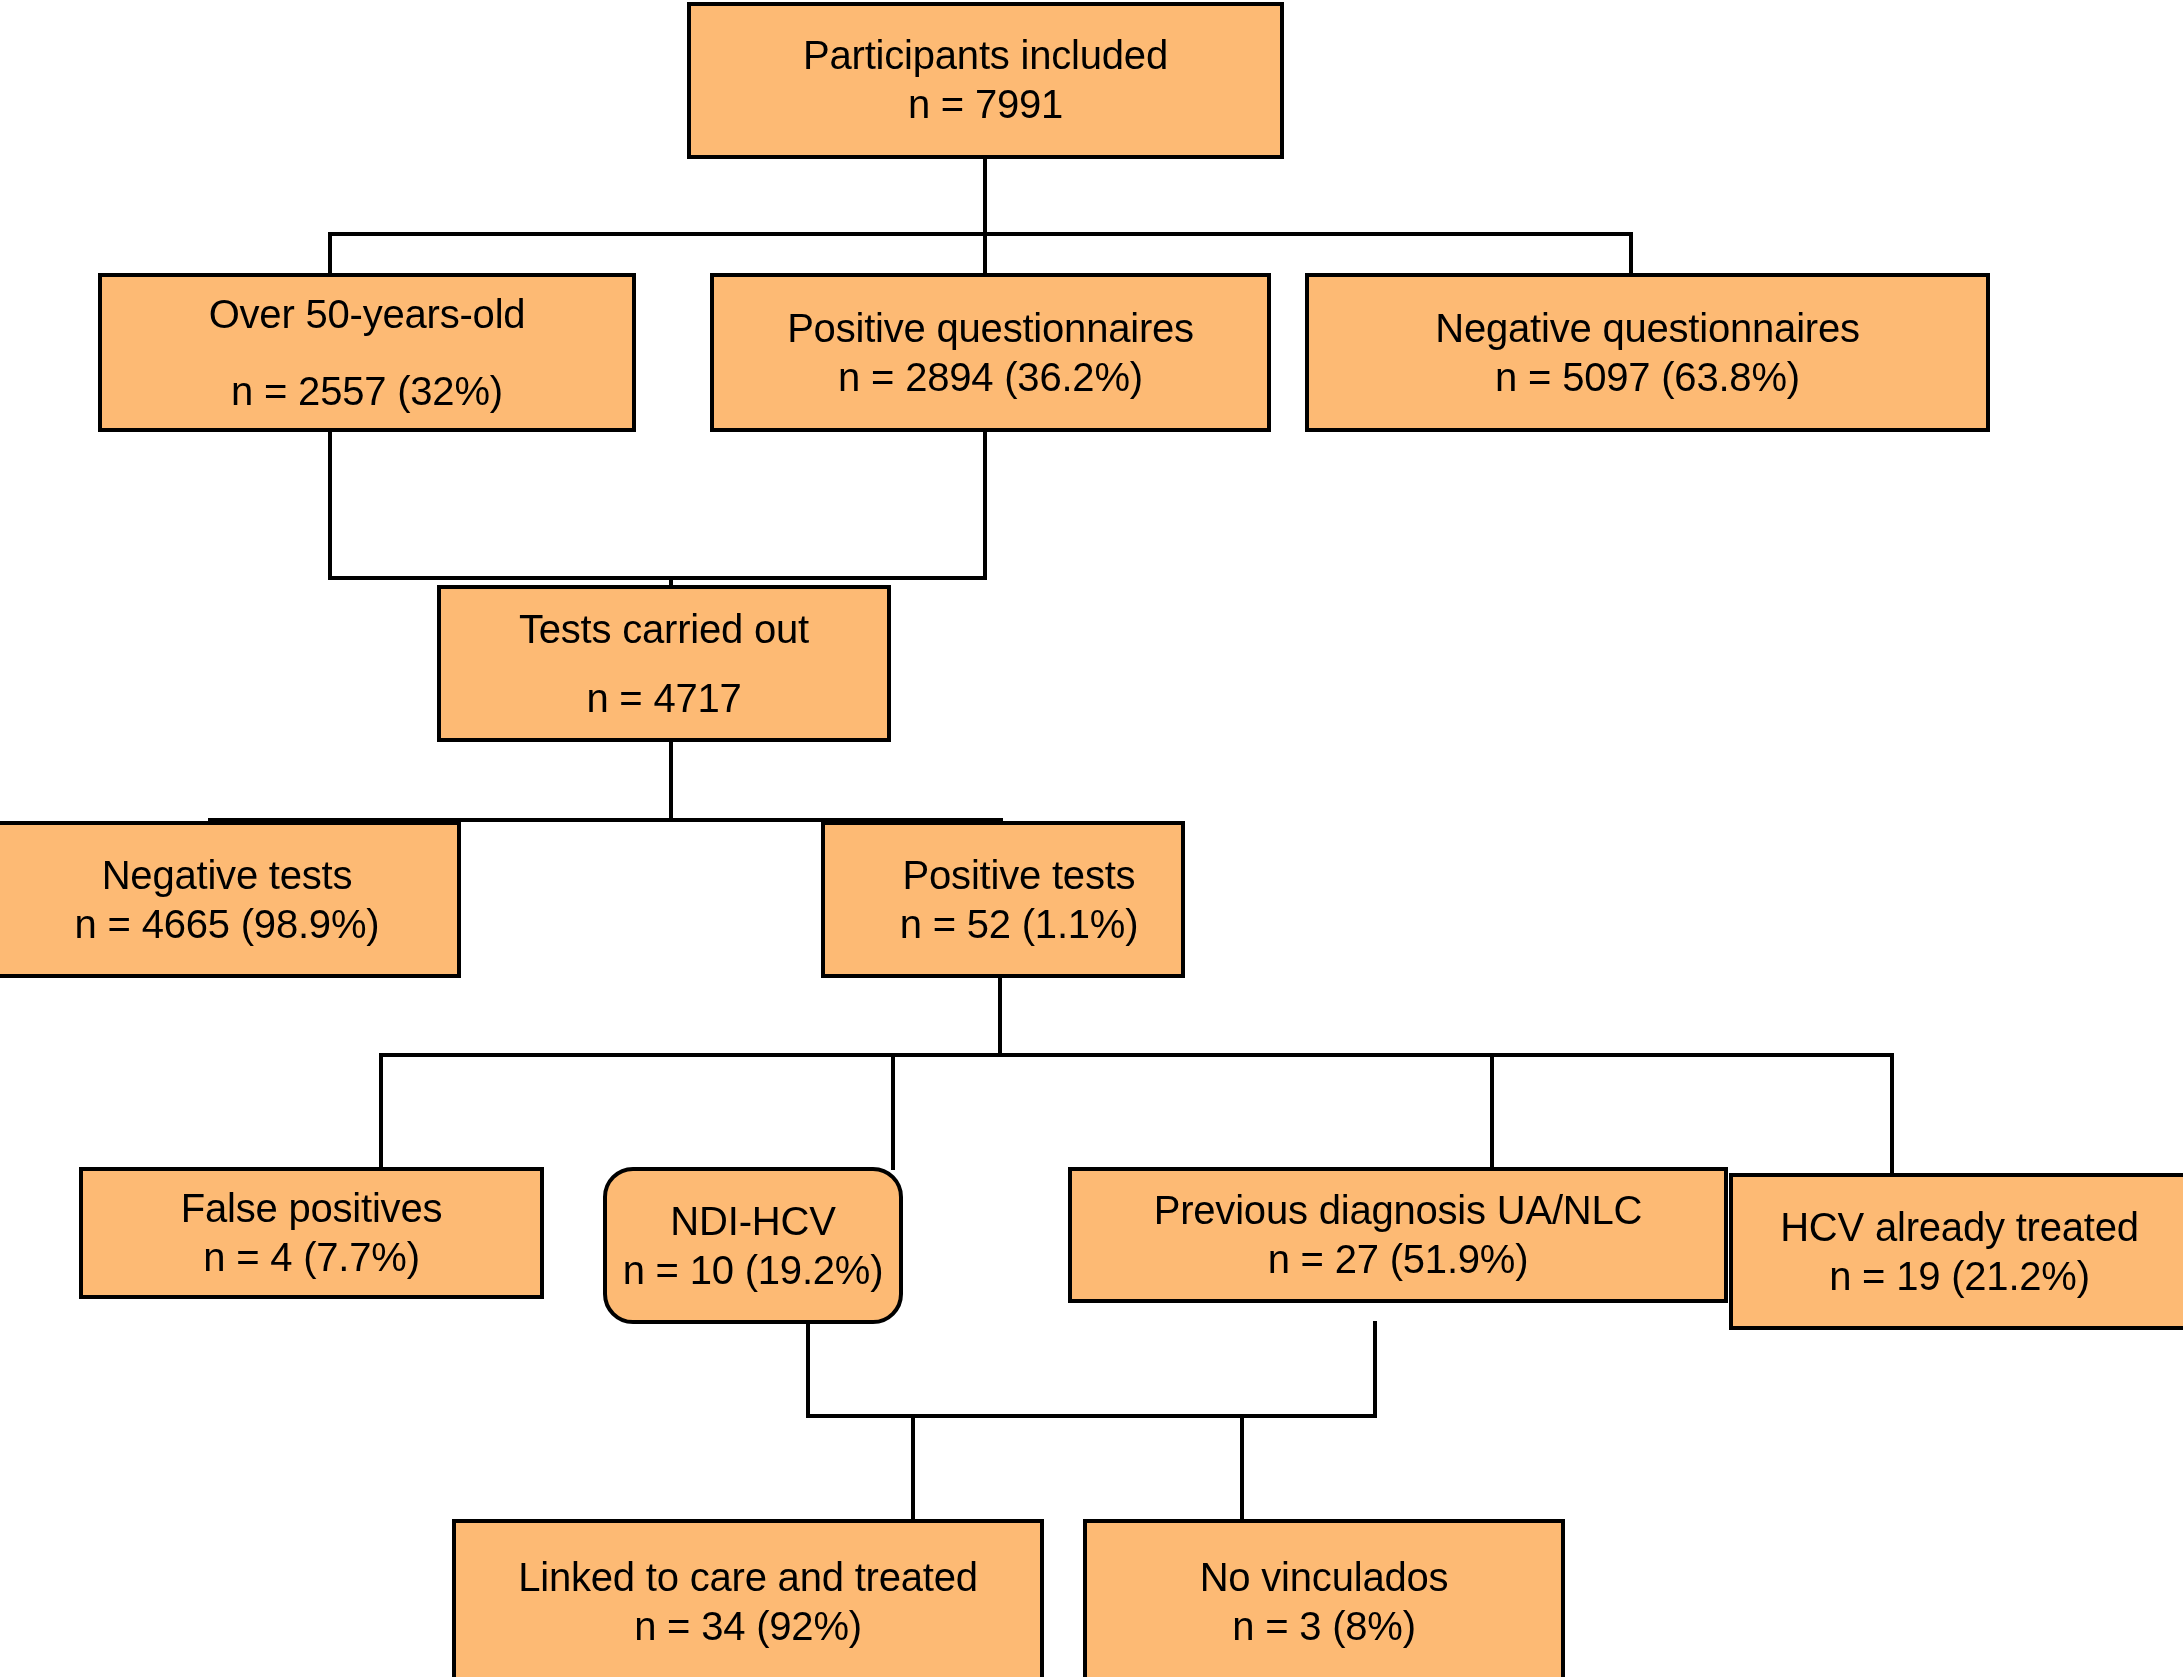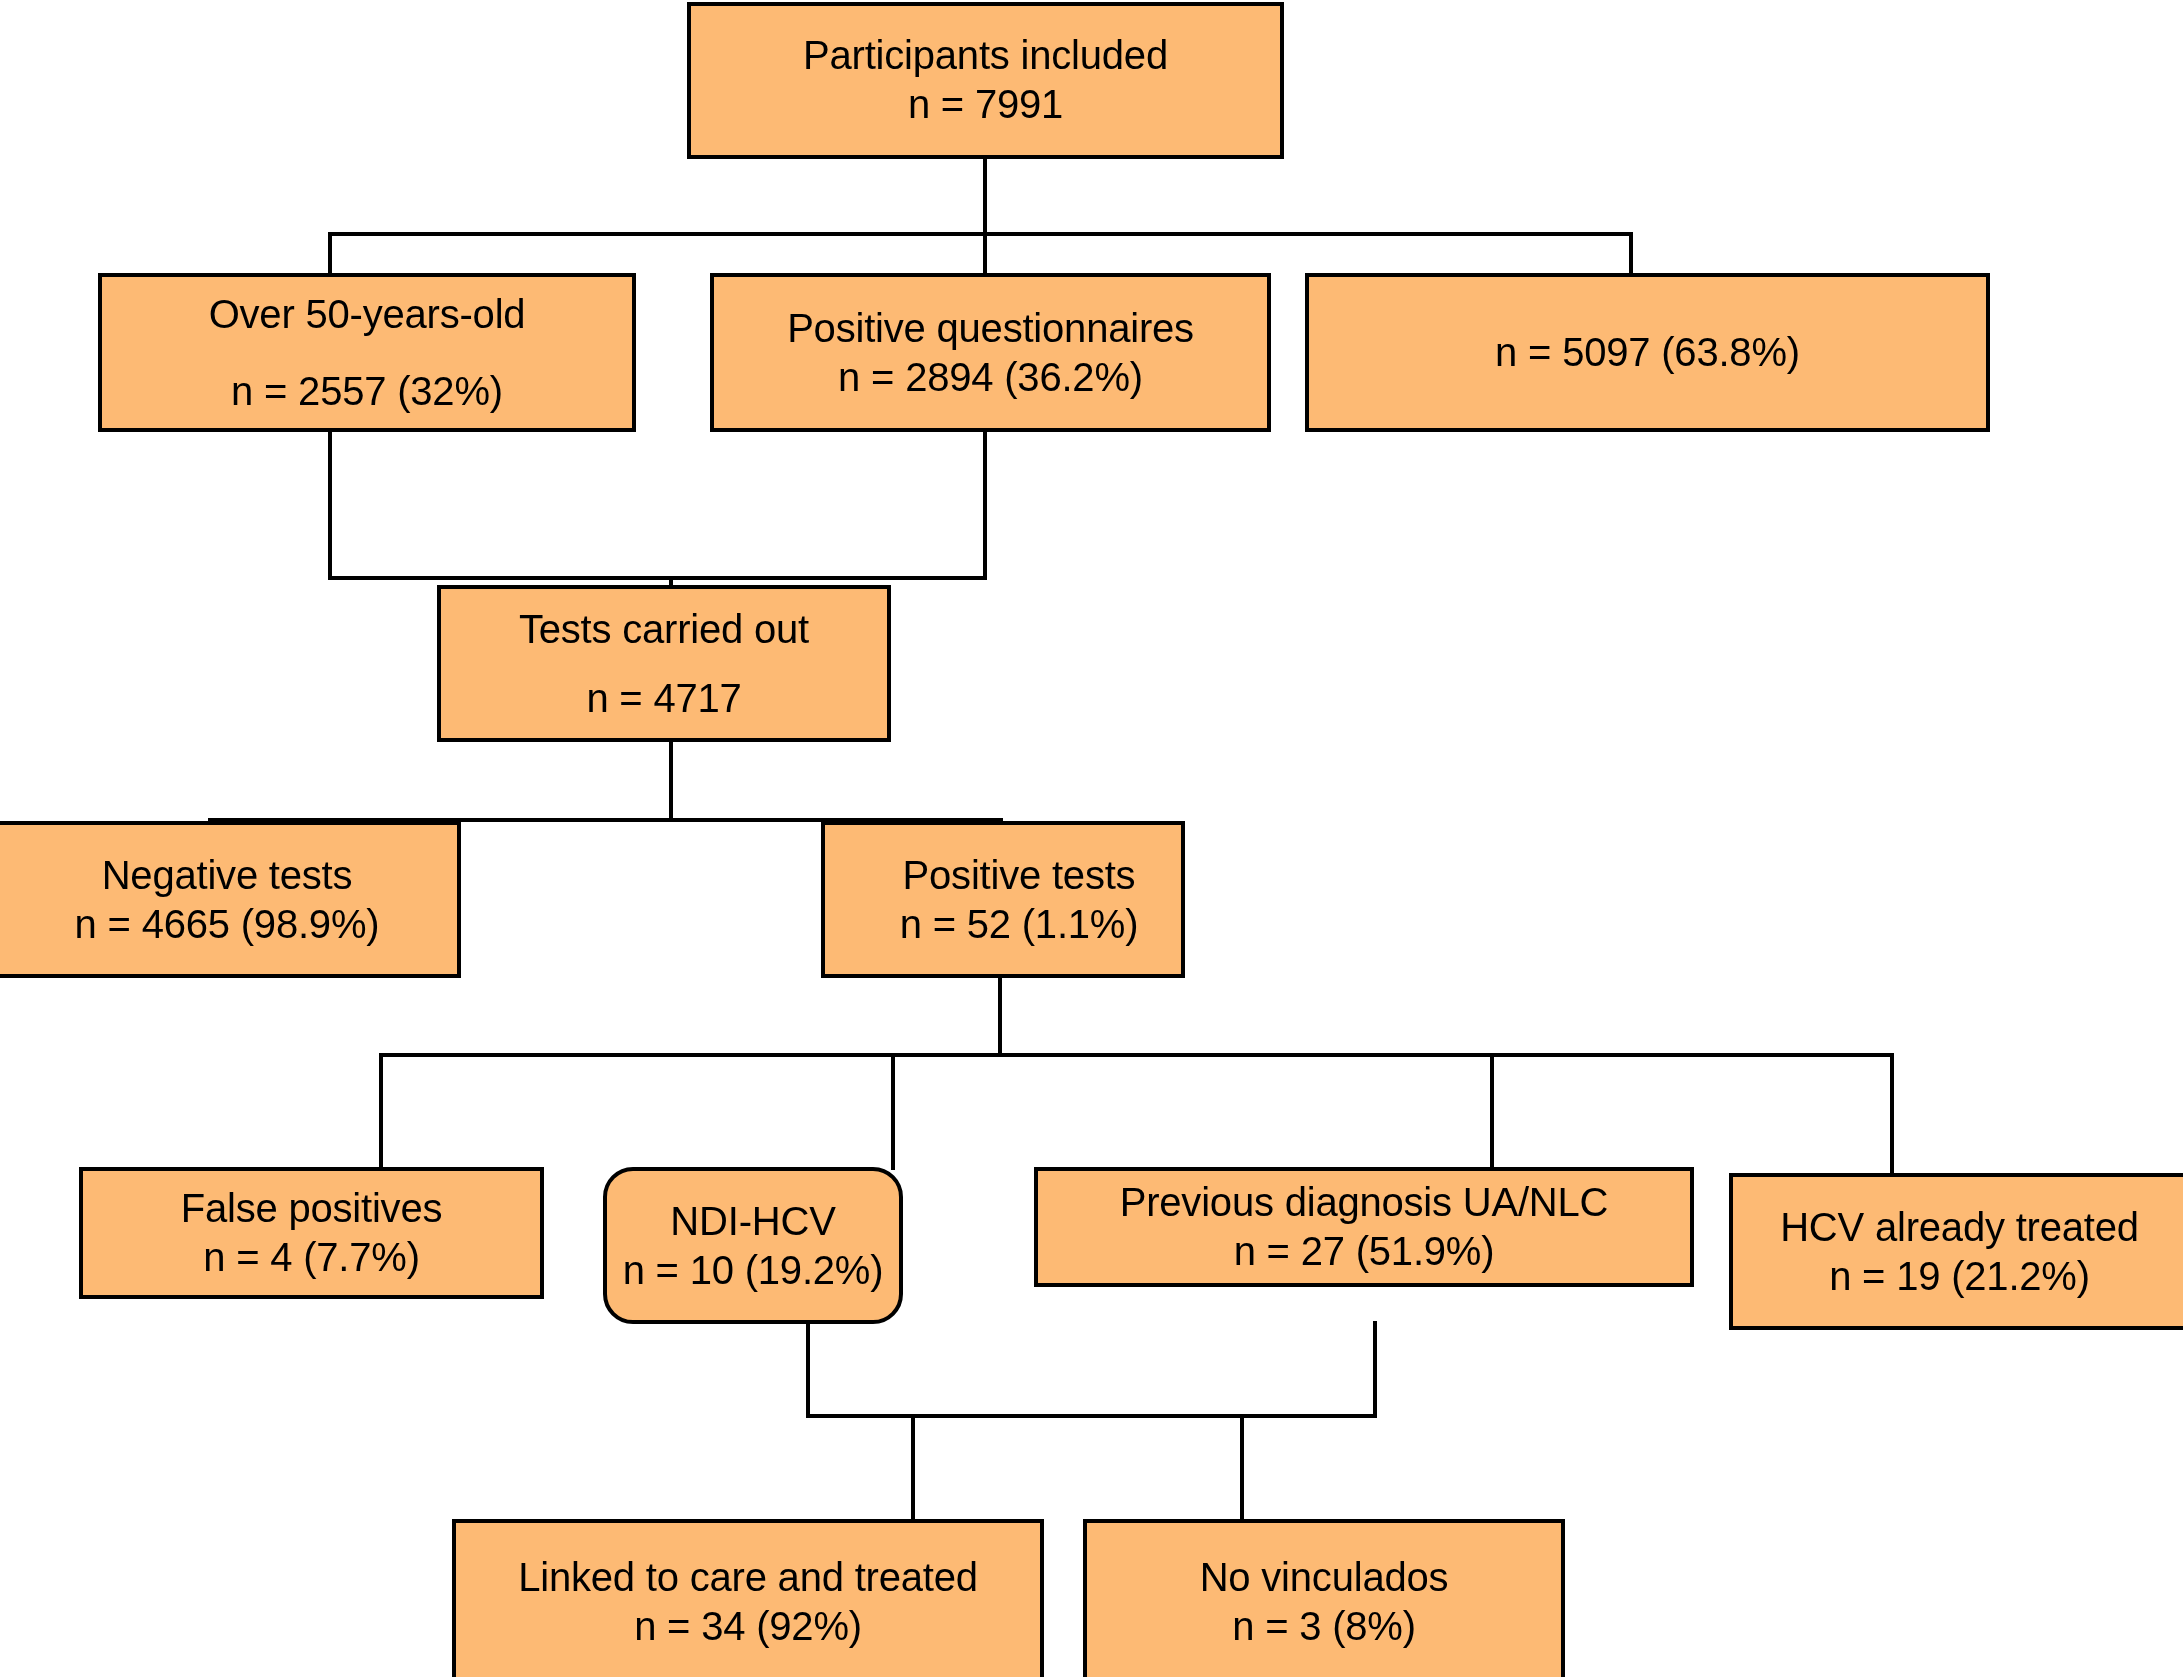--- a/index.html
+++ b/index.html
@@ -87,20 +87,21 @@
     <div class="line1">Over 50-years-old</div>
     <div class="line2">n = 2557 (32%)</div>
   </div>
 
   <div class="node" style="left:710px; top:273px; width:561px; height:159px;">
     <div class="line1">Positive questionnaires</div>
     <div class="line2">n = 2894 (36.2%)</div>
   </div>
 
   <div class="node" style="left:1305px; top:273px; width:685px; height:159px;">
+    <div class="line1">Negative questionnaires</div>
     <div class="line2">n = 5097 (63.8%)</div>
   </div>
 
   <div class="node" style="left:437px; top:585px; width:454px; height:157px;gap:20px;">
     <div class="line1">Tests carried out</div>
     <div class="line2">n = 4717</div>
   </div>
 
   <div class="node" style="left:-7px; top:821px; width:468px; height:157px;">
     <div class="line1">Negative tests</div>
@@ -115,21 +116,21 @@
   <div class="node" style="left:79px; top:1167px; width:465px; height:132px;">
     <div class="line1">False positives</div>
     <div class="line2">n = 4 (7.7%)</div>
   </div>
 
   <div class="node" style="left:603px; top:1167px; width:300px; height:157px;border-radius:30px;">
     <div class="line1">NDI-HCV</div>
     <div class="line2">n = 10 (19.2%)</div>
   </div>
 
-  <div class="node" style="left:1034px; top:1167px; width:660px; height:120px;">
+  <div class="node" style="left:1068px; top:1167px; width:660px; height:136px;">
     <div class="line1">Previous diagnosis UA/NLC</div>
     <div class="line2">n = 27 (51.9%)</div>
   </div>
 
   <div class="node" style="left:1729px; top:1173px; width:461px; height:157px;">
     <div class="line1">HCV already treated</div>
     <div class="line2">n = 19 (21.2%)</div>
   </div>
 
   <div class="node" style="left:452px; top:1519px; width:592px; height:166px;">

